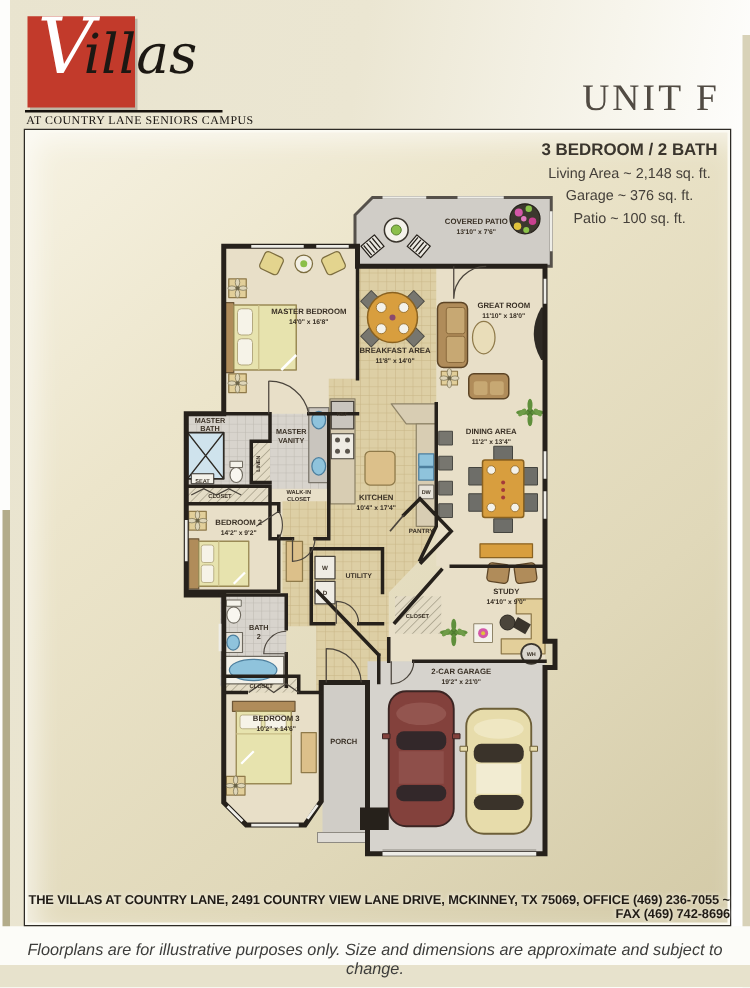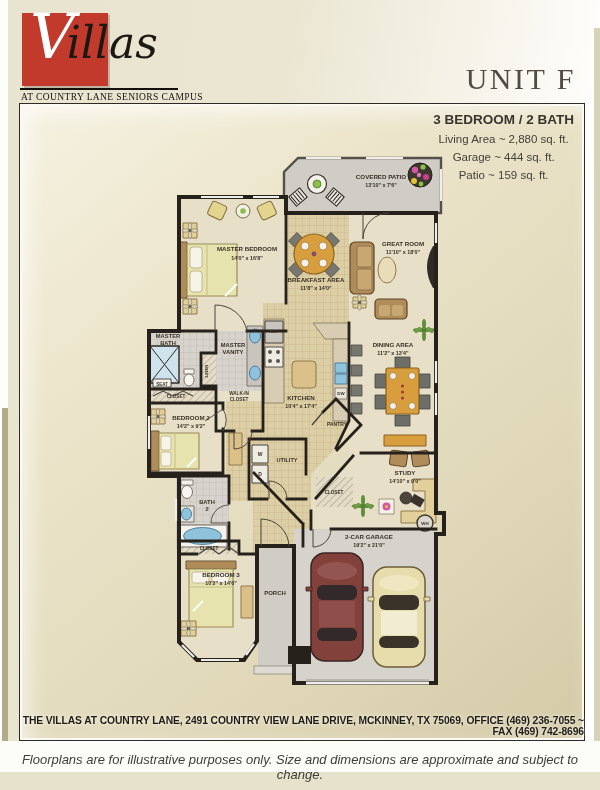--- a/index.html
+++ b/index.html
@@ -55,23 +55,23 @@
   <div id="logo-box"></div>
   <div id="logo-script"><span class="cap">V</span><span class="rest">illas</span></div>
   <div id="logo-rule"></div>
   <div id="logo-tagline">AT COUNTRY LANE SENIORS CAMPUS</div>
 
   <div id="unit-title">UNIT F</div>
 
   <div id="main-box">
     <div id="summary">
       <div class="headline">3 BEDROOM / 2 BATH</div>
-      <div class="sline">Living Area ~ 2,880 sq. ft.</div>
-      <div class="sline">Garage ~ 444 sq. ft.</div>
-      <div class="sline">Patio ~ 159 sq. ft.</div>
+      <div class="sline">Living Area ~ 2,148 sq. ft.</div>
+      <div class="sline">Garage ~ 376 sq. ft.</div>
+      <div class="sline">Patio ~ 100 sq. ft.</div>
     </div>
 
     <svg id="plan-svg" width="308" height="556" viewBox="140 150 308 556" xmlns="http://www.w3.org/2000/svg">
       <defs>
         <pattern id="tileT" width="7" height="7" patternUnits="userSpaceOnUse">
           <rect width="7" height="7" fill="#ddcfa5"></rect>
           <path d="M7 0H0V7" fill="none" stroke="#c8b586" stroke-width="0.8"></path>
         </pattern>
         <pattern id="tileG" width="6.5" height="6.5" patternUnits="userSpaceOnUse">
           <rect width="6.5" height="6.5" fill="#d8d4cd"></rect>

